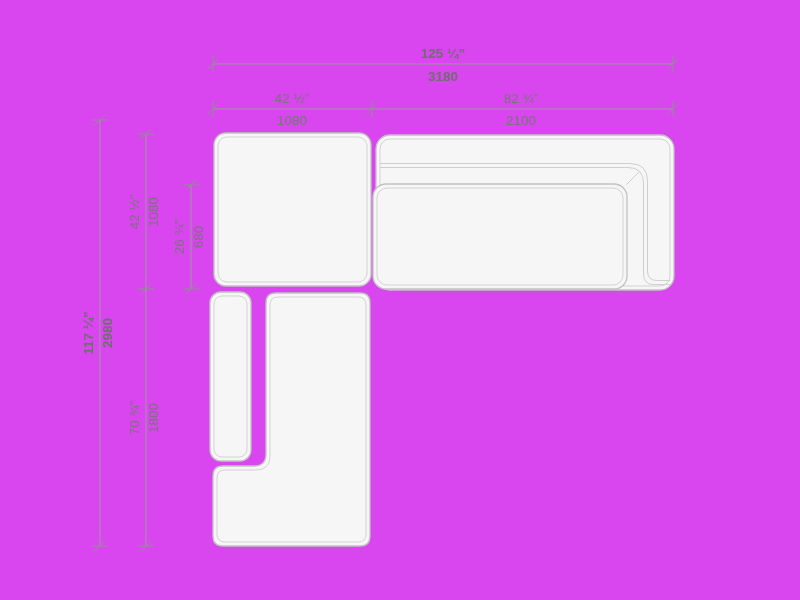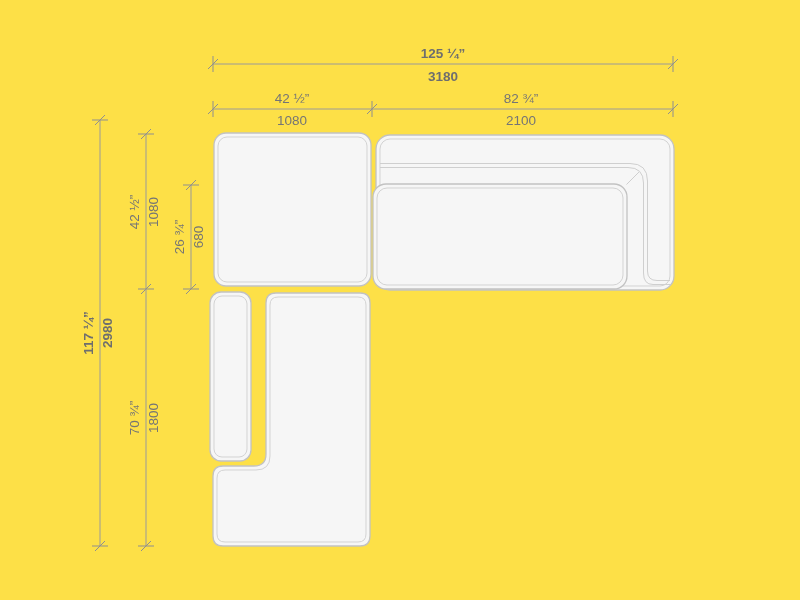--- a/index.html
+++ b/index.html
@@ -4,21 +4,21 @@
 <style>
   html, body {
     margin: 0;
     padding: 0;
     background: #f5f5f5;
   }
   .canvas {
     position: relative;
     width: 800px;
     height: 600px;
-    background: #fde047;
+    background: #d946ef;
     overflow: hidden;
     font-family: "Liberation Sans", sans-serif;
   }
   svg { display: block; }
 
   
   .piece-fill        { fill: #f6f6f6; }
   .outline-outer     { stroke: #c2c2c2; stroke-width: 1.3; }
   .outline-inner     { fill: none; stroke: #d3d3d3; stroke-width: 1; }
   .seam-line         { fill: none; stroke: #cfcfcf; stroke-width: 1; }

